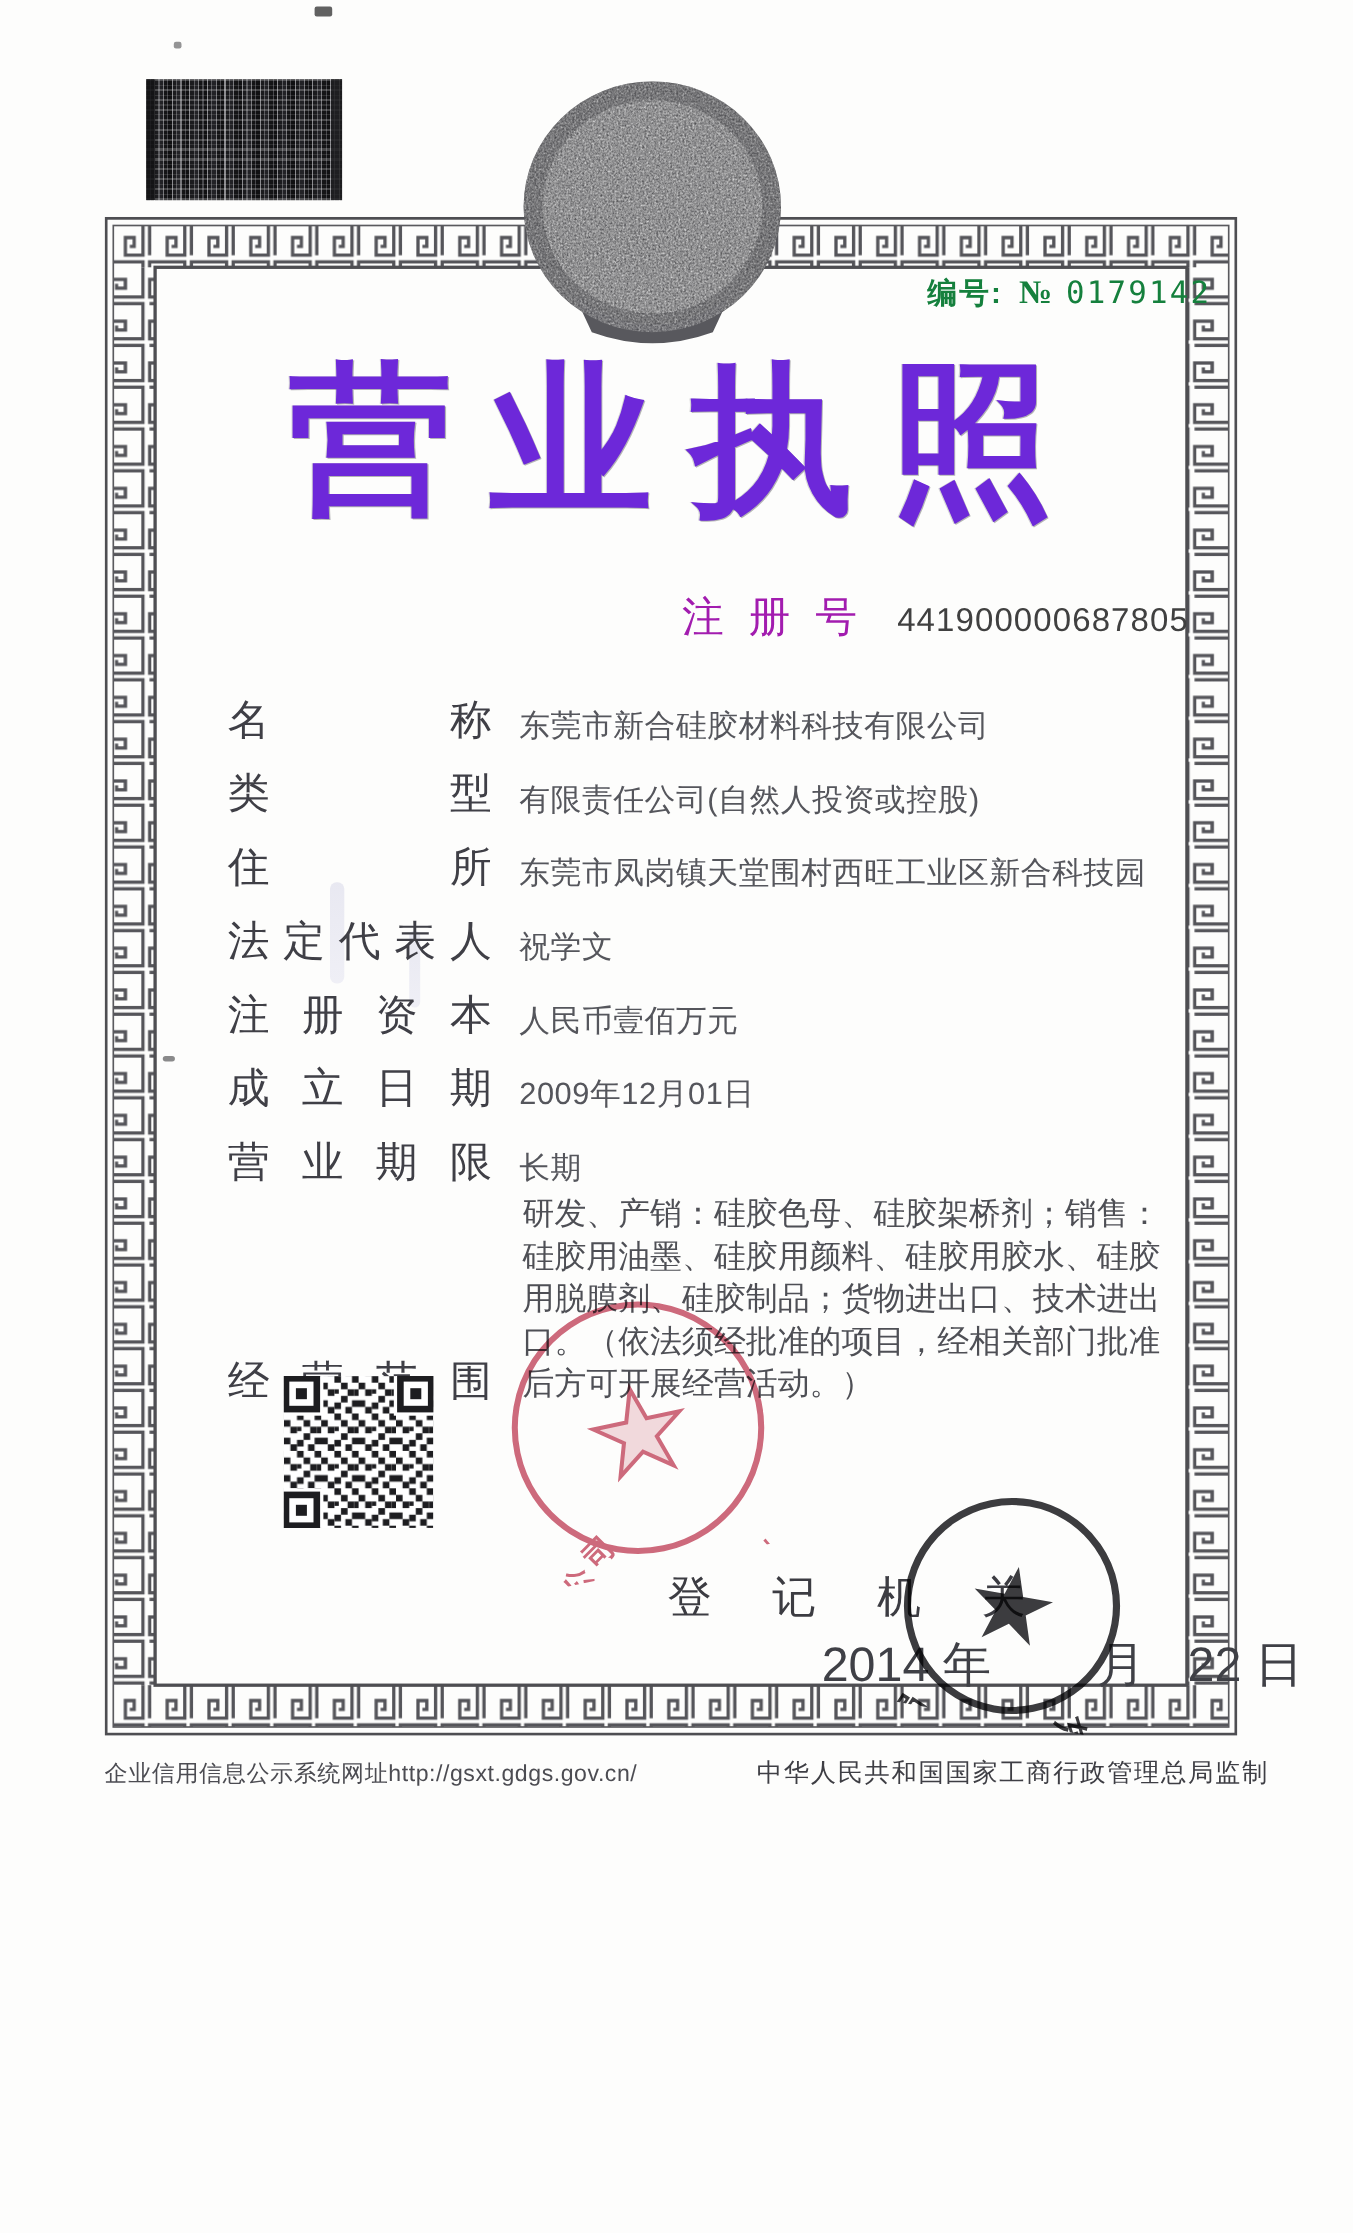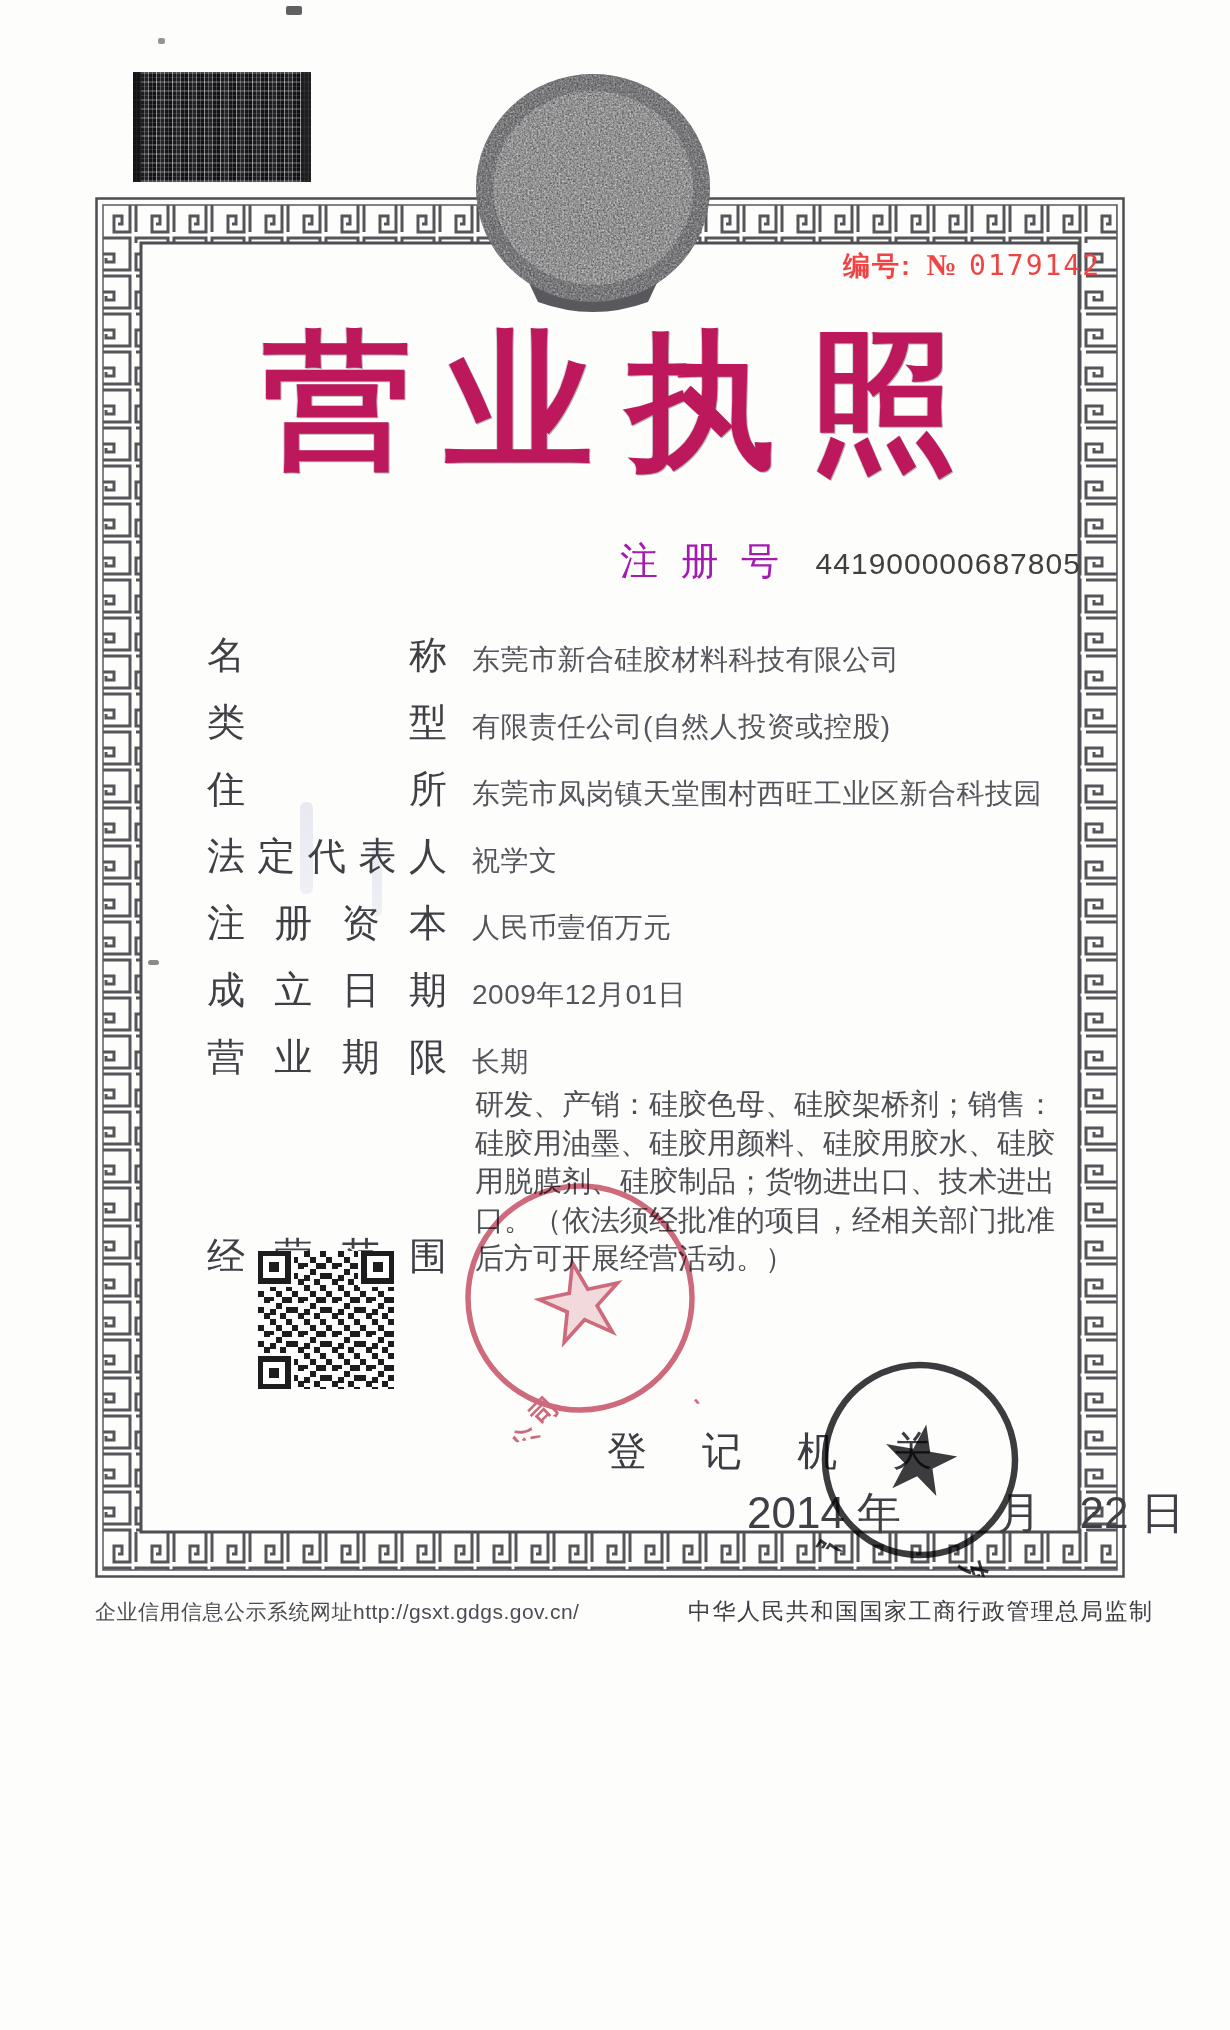--- a/index.html
+++ b/index.html
@@ -27,30 +27,30 @@
     box-shadow:inset 8px 0 0 rgba(20,20,22,.85), inset -10px 0 0 rgba(30,30,33,.8);
   }
 
   
   .frame{position:absolute;left:95px;top:197px;}
 
   
   .emblem{position:absolute;left:468px;top:70px;}
 
   
-  .serial-row{position:absolute;left:843px;top:248px;color:#ef4444;white-space:nowrap;}
+  .serial-row{position:absolute;left:843px;top:248px;color:#15803d;white-space:nowrap;}
   .serial-label{font-size:27px;letter-spacing:2px;font-weight:600;}
   .serial-no-sign{font-size:30px;font-weight:800;font-family:"Liberation Serif",serif;margin-left:10px;}
   .serial-number{font-size:28px;font-family:"DejaVu Sans Mono",monospace;margin-left:8px;letter-spacing:2px;}
 
   
   .license-title{
     position:absolute;left:95px;top:316px;width:1030px;margin:0;
     text-align:center;text-indent:34px;letter-spacing:34px;
-    font-size:148px;line-height:1.15;font-weight:900;color:#be185d;
+    font-size:148px;line-height:1.15;font-weight:900;color:#6d28d9;
     text-shadow:1px 1px 0 rgba(90,90,95,.45), -1px 0 0 rgba(120,120,125,.3);
   }
 
   
   .regline{position:absolute;left:620px;top:536px;white-space:nowrap;}
   .reg-label{font-size:38px;color:#a21caf;letter-spacing:6px;}
   .reg-value{font-size:30px;color:#404040;margin-left:26px;letter-spacing:1px;}
 
   
   .fields{position:absolute;left:207px;top:610px;width:852px;}

